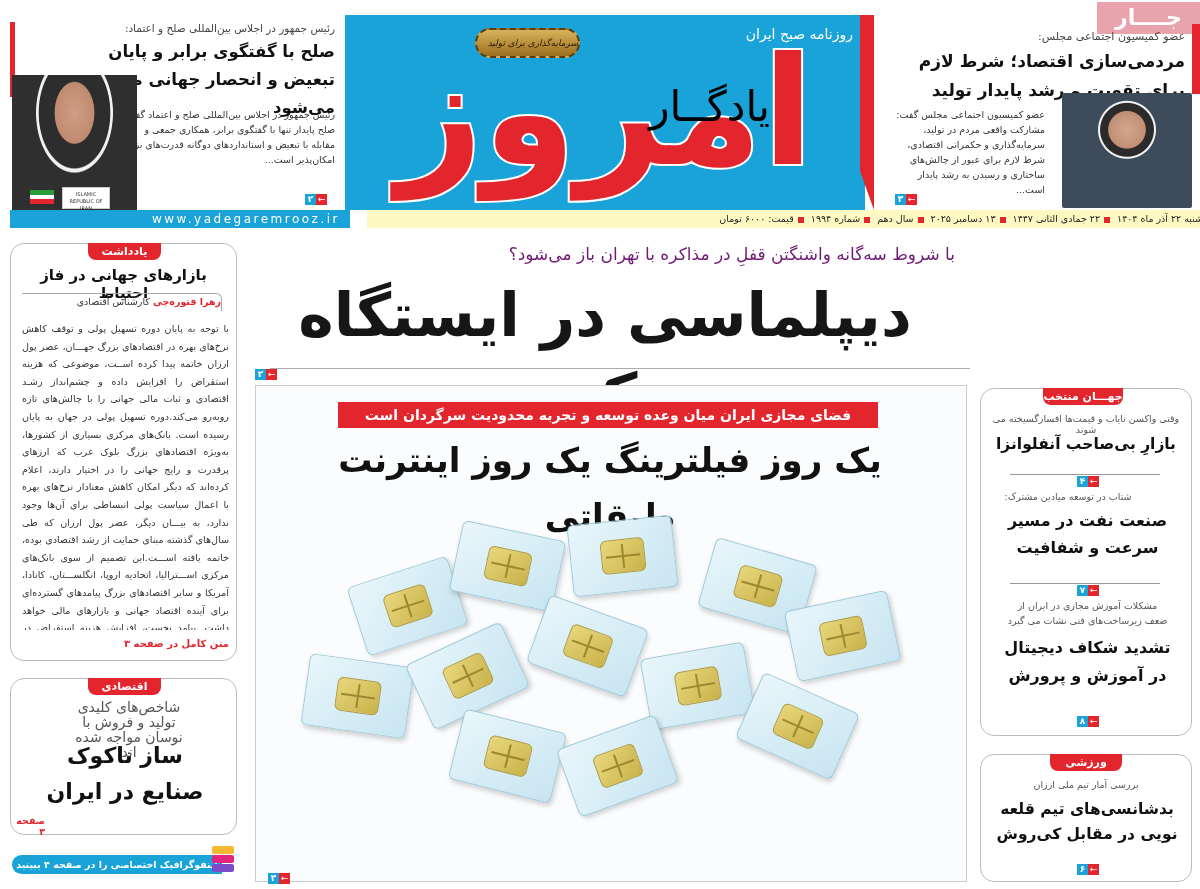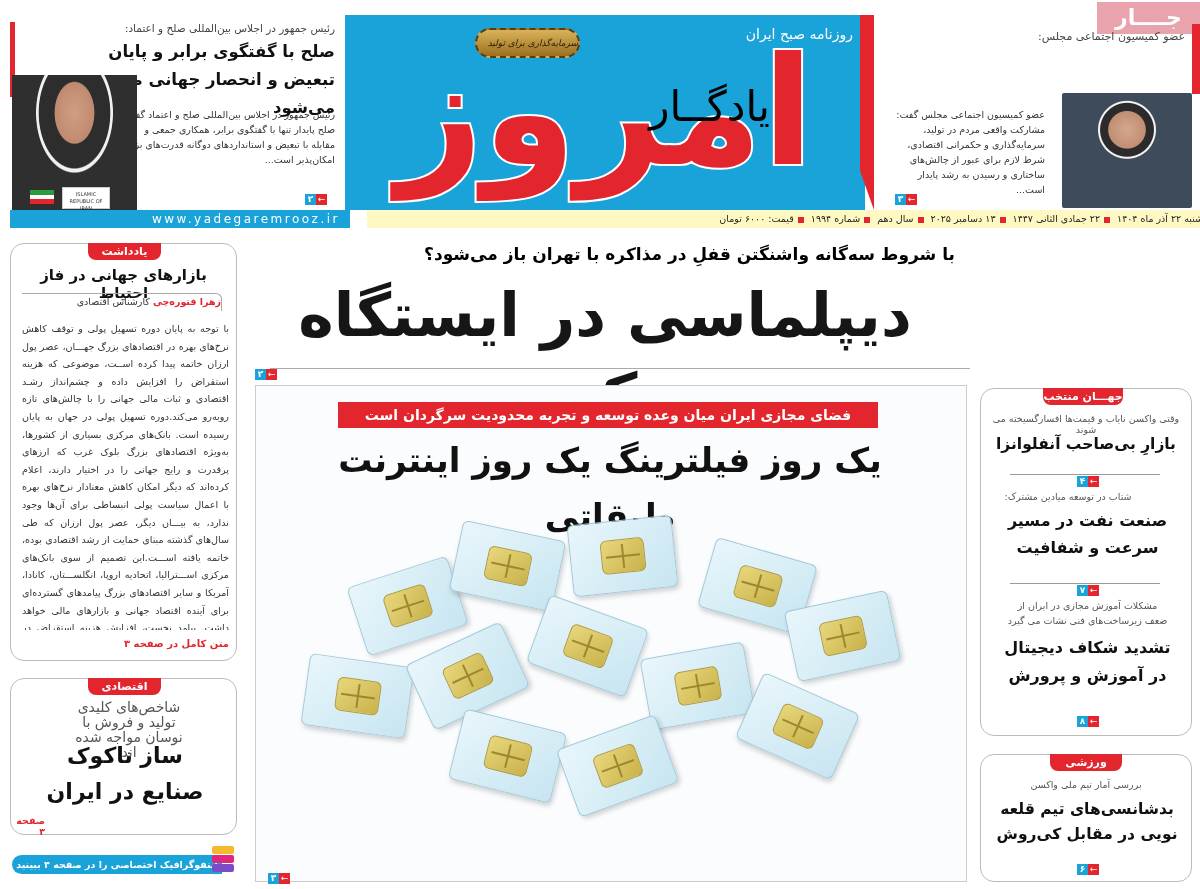--- a/index.html
+++ b/index.html
@@ -32,20 +32,21 @@
   <div class="abs" style="right:12px;top:26px;color:#fff;font-size:14px;direction:rtl">روزنامه صبح ایران</div>
   <div class="abs" style="left:130px;top:28px;width:105px;height:30px;border-radius:15px;background:linear-gradient(#d8b35a,#9c6f1f);border:2px dashed #5a3c0c;color:#2a1a05;font-size:9px;line-height:26px;text-align:right;font-style:italic;direction:rtl">سرمایه‌گذاری برای تولید</div>
 </div>
 
 <div class="abs" style="left:1097px;top:2px;width:103px;height:32px;background:#e8a3ad;color:#fff;font-weight:bold;font-size:22px;line-height:32px;text-align:center;direction:rtl">جــــار</div>
 <div class="abs" style="left:1192px;top:24px;width:8px;height:70px;background:#e3262e"></div>
 
 <div class="abs" style="left:860px;top:15px;width:14px;height:195px;background:#e3262e;clip-path:polygon(0 0,100% 0,100% 100%,0 80%)"></div>
 <div class="abs rtl" style="left:885px;top:18px;width:300px;height:185px">
   <div style="font-size:11px;color:#444;margin-top:12px">عضو کمیسیون اجتماعی مجلس:</div>
+  <div style="font-weight:bold;font-size:17px;line-height:29px;width:300px;margin-top:4px">مردمی‌سازی اقتصاد؛ شرط لازم برای تقویت و رشد پایدار تولید</div>
 </div>
 <div class="abs rtl" style="left:895px;top:107px;width:150px;font-size:9.5px;line-height:15px;color:#333">عضو کمیسیون اجتماعی مجلس گفت: مشارکت واقعی مردم در تولید، سرمایه‌گذاری و حکمرانی اقتصادی، شرط لازم برای عبور از چالش‌های ساختاری و رسیدن به رشد پایدار است...</div>
 <div class="abs" style="left:1062px;top:93px;width:130px;height:115px;background:radial-gradient(circle at 50% 32%,#d4a88d 0,#c28e74 18%,#2b2b2b 19%,#2b2b2b 26%,#f2f2f2 27%,#f2f2f2 28%,#3d4b5a 29%);border-radius:2px"></div>
 <div class="abs" style="left:895px;top:187px"><span class="pg">
       <span class="n">۳</span>
       <span class="a">←</span>
     </span></div>
 
 <div class="abs" style="left:10px;top:22px;width:5px;height:75px;background:#e3262e"></div>
 <div class="abs rtl" style="left:80px;top:18px;width:255px">
@@ -66,21 +67,21 @@
 
 <div class="abs rtl" style="left:367px;top:210px;width:850px;height:18px;background:#fef9c3;font-size:9.5px;line-height:18px;color:#222">
   <span class="dot"></span><span>شنبه ۲۲ آذر ماه ۱۴۰۴</span>
   <span class="dot"></span><span>۲۲ جمادی الثانی ۱۴۴۷</span>
   <span class="dot"></span><span>۱۳ دسامبر ۲۰۲۵</span>
   <span class="dot"></span><span>سال دهم</span>
   <span class="dot"></span><span>شماره ۱۹۹۴</span>
   <span class="dot"></span><span>قیمت: ۶۰۰۰ تومان</span>
 </div>
 
-<div class="abs rtl" style="left:300px;top:244px;width:655px;font-weight:bold;font-size:17px;color:#000000">با شروط سه‌گانه واشنگتن قفلِ در مذاکره با تهران باز می‌شود؟</div>
+<div class="abs rtl" style="left:300px;top:244px;width:655px;font-weight:normal;font-size:17px;color:#701a75">با شروط سه‌گانه واشنگتن قفلِ در مذاکره با تهران باز می‌شود؟</div>
 <div class="abs" style="left:260px;top:275px;width:690px;text-align:center;direction:rtl;font-weight:bold;font-size:60px;line-height:80px;color:#161616">دیپلماسی در ایستگاه سکون</div>
 <div class="abs" style="left:270px;top:368px;width:700px;height:1px;background:#aaa"></div>
 <div class="abs" style="left:255px;top:362px"><span class="pg">
       <span class="n">۲</span>
       <span class="a">←</span>
     </span></div>
 
 <div class="abs" style="left:255px;top:385px;width:712px;height:497px;border:1px solid #ccc;background:#fbfcfd"></div>
 <div class="abs" style="left:338px;top:402px;width:540px;height:26px;background:#e3262e;color:#fff;font-weight:bold;font-size:14px;line-height:26px;text-align:center;direction:rtl">فضای مجازی ایران میان وعده توسعه و تجربه محدودیت سرگردان است</div>
 <div class="abs" style="left:270px;top:432px;width:680px;text-align:center;direction:rtl;font-weight:bold;font-size:34px;line-height:56px;color:#111;letter-spacing:-1px">یک روز فیلترینگ یک روز اینترنت طبقاتی</div>
@@ -172,18 +173,18 @@
 
 <div class="abs kicker" style="left:1005px;top:598px;width:165px;font-size:9.5px;line-height:15px">مشکلات آموزش مجازی در ایران از ضعف زیرساخت‌های فنی نشات می گیرد</div>
 <div class="abs hl" style="left:1000px;top:634px;width:175px;font-size:16px;line-height:28px">تشدید شکاف دیجیتال در آموزش و پرورش</div>
 <div class="abs" style="left:1077px;top:709px"><span class="pg">
       <span class="n">۸</span>
       <span class="a">←</span>
     </span></div>
 
 <div class="abs box" style="left:980px;top:754px;width:212px;height:128px"></div>
 <div class="abs tab" style="left:1050px;top:754px;width:72px">ورزشی</div>
-<div class="abs kicker" style="left:982px;top:779px;width:208px;font-size:9.5px">بررسی آمار تیم ملی واکسن</div>
+<div class="abs kicker" style="left:982px;top:779px;width:208px;font-size:9.5px">بررسی آمار تیم ملی ارزان</div>
 <div class="abs hl" style="left:992px;top:797px;width:190px;font-size:15.5px;line-height:25px">بدشانسی‌های تیم قلعه نویی در مقابل کی‌روش</div>
 <div class="abs" style="left:1077px;top:857px"><span class="pg">
       <span class="n">۶</span>
       <span class="a">←</span>
     </span></div>
 
 </body></html>

